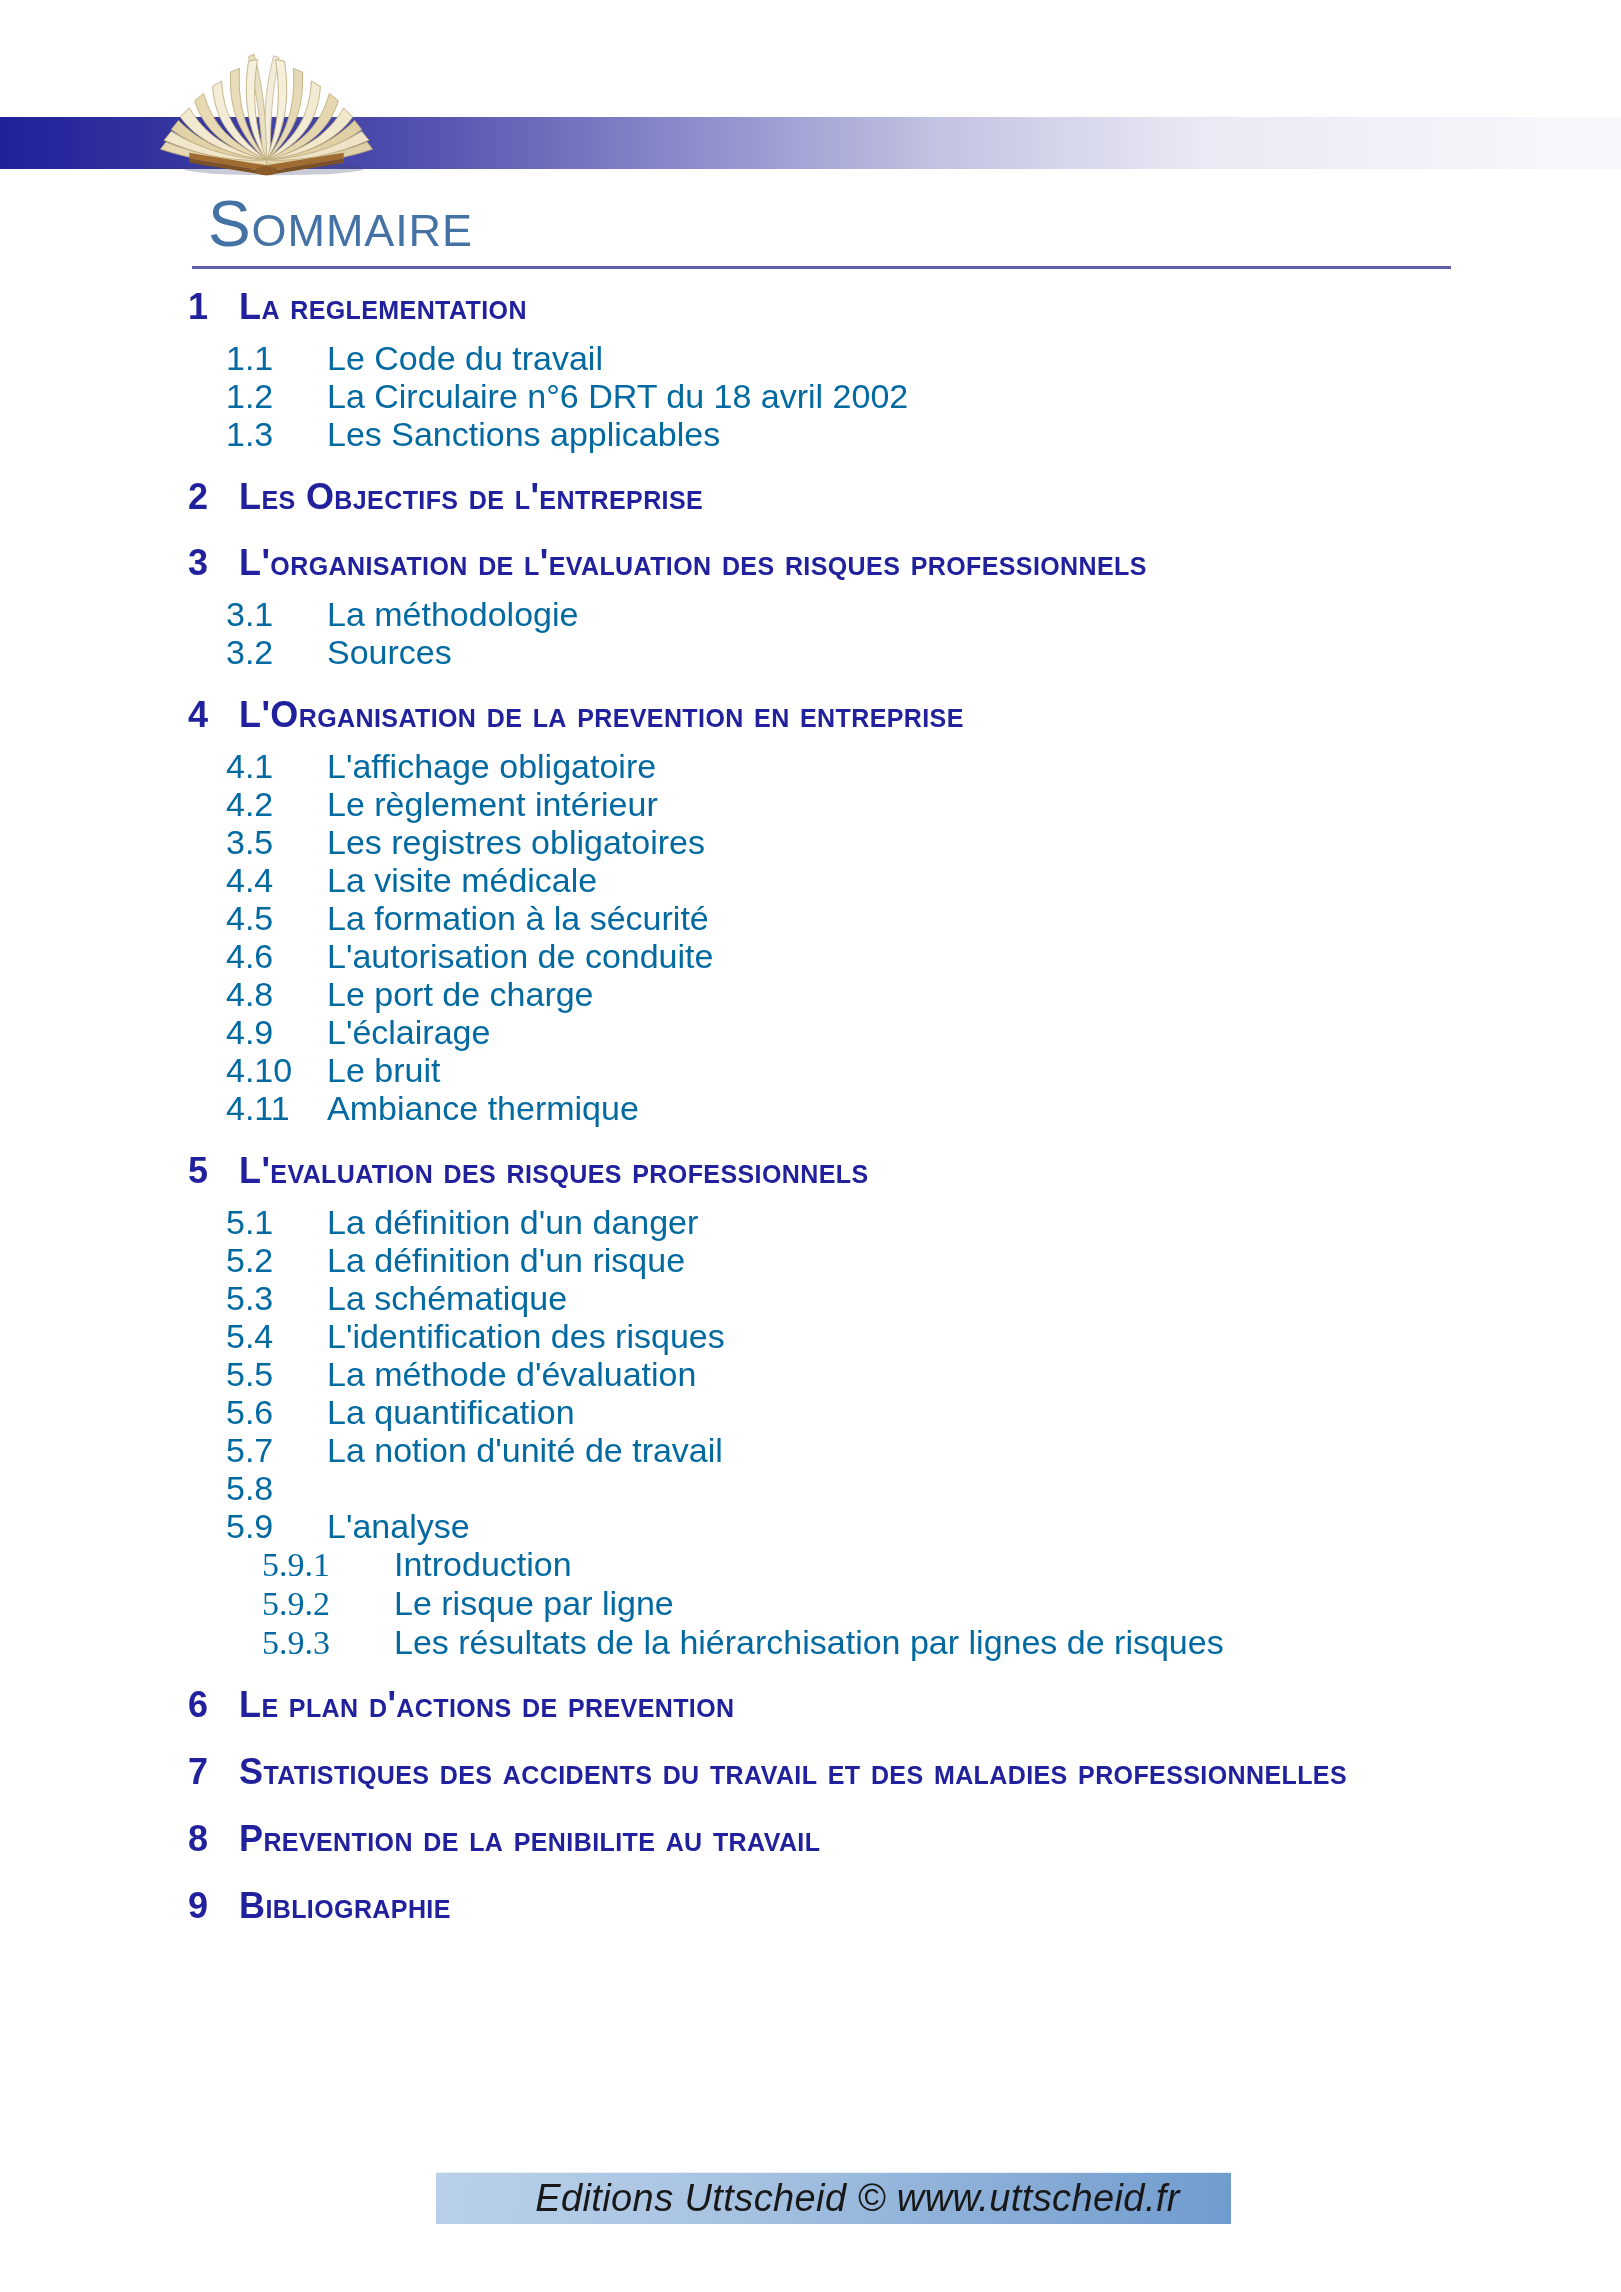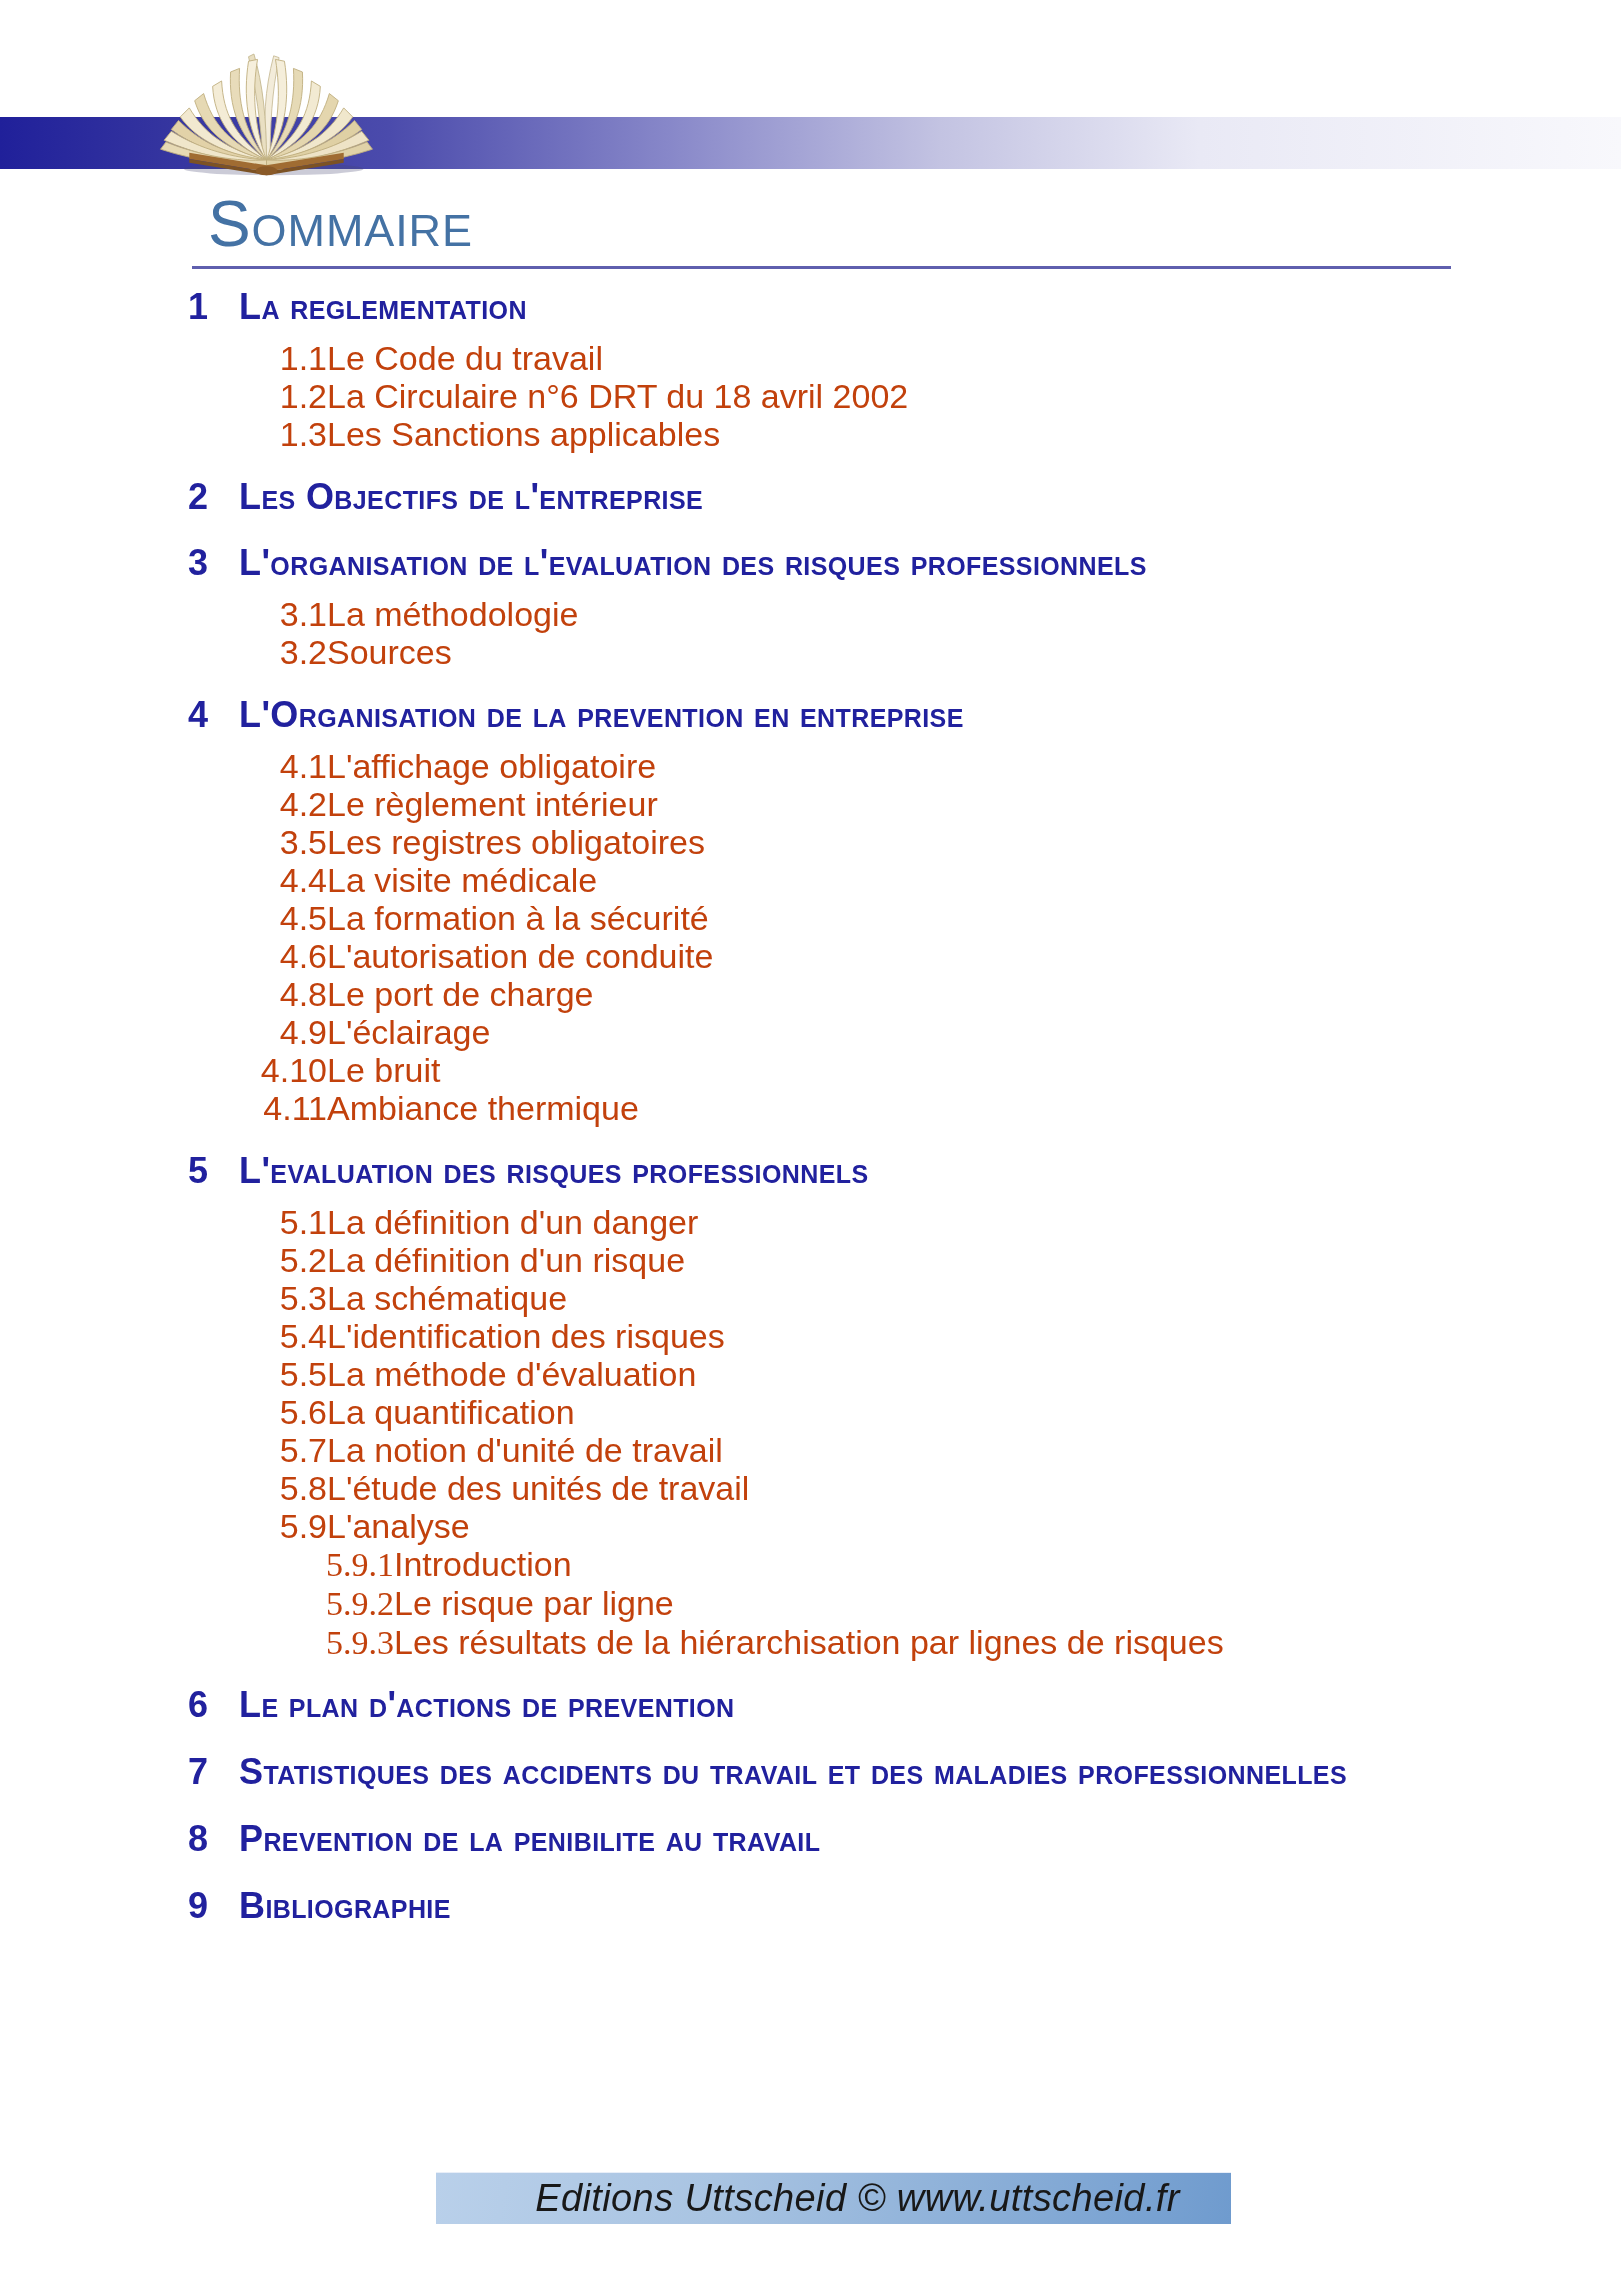--- a/index.html
+++ b/index.html
@@ -41,21 +41,21 @@
     color:#21219e;font-weight:bold;
     font-size:36px;line-height:47px;
     margin:19.7px 0 9px 0;
   }
   .toc-section:first-child .sec-heading{margin-top:9px;}
   .sec-num{flex:0 0 51px;font-variant:normal;}
   .sec-title{font-variant:small-caps;letter-spacing:0.4px;max-width:1212px;}
   .sec-items{margin:0;}
   .toc-item{
     display:flex;align-items:baseline;
-    font-size:34px;line-height:38px;color:#c2410c;text-align:right;
+    font-size:34px;line-height:38px;color:#0369a1;
   }
   .toc-item.lvl2{padding-left:38px;}
   .toc-item.lvl2 .item-num{flex:0 0 101px;}
   .toc-item.lvl3{padding-left:74px;}
   .toc-item.lvl3 .item-num{flex:0 0 132px;font-family:Liberation Serif, serif;}
   
   .footer-band{
     position:absolute;left:436px;top:2172px;width:795px;height:51px;
     background:linear-gradient(100deg,#b9d0ea 0%, #a9c4e2 35%, #6f9bce 100%);
     border-top:0.9px solid #e8eef8;
@@ -251,21 +251,20 @@
     <span class="item-label">La quantification</span>
   </div>
 
   <div class="toc-item lvl2">
     <span class="item-num">5.7</span>
     <span class="item-label">La notion d'unité de travail</span>
   </div>
 
   <div class="toc-item lvl2">
     <span class="item-num">5.8</span>
-    <span class="item-label">L'étude des unités de travail</span>
   </div>
 
   <div class="toc-item lvl2">
     <span class="item-num">5.9</span>
     <span class="item-label">L'analyse</span>
   </div>
 
   <div class="toc-item lvl3">
     <span class="item-num">5.9.1</span>
     <span class="item-label">Introduction</span>

